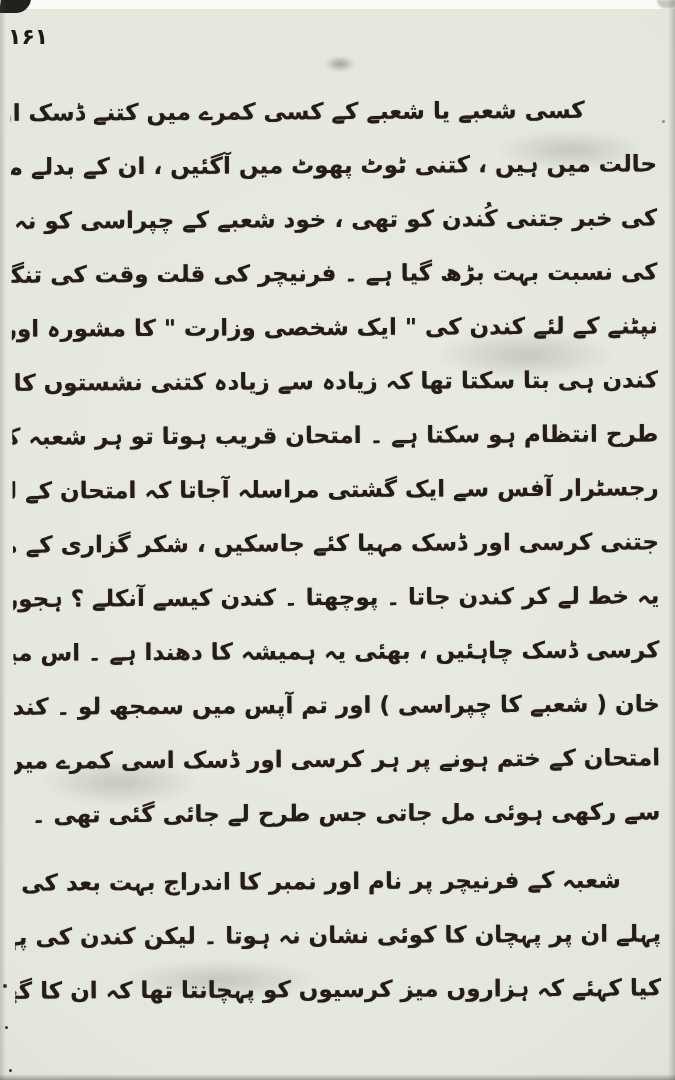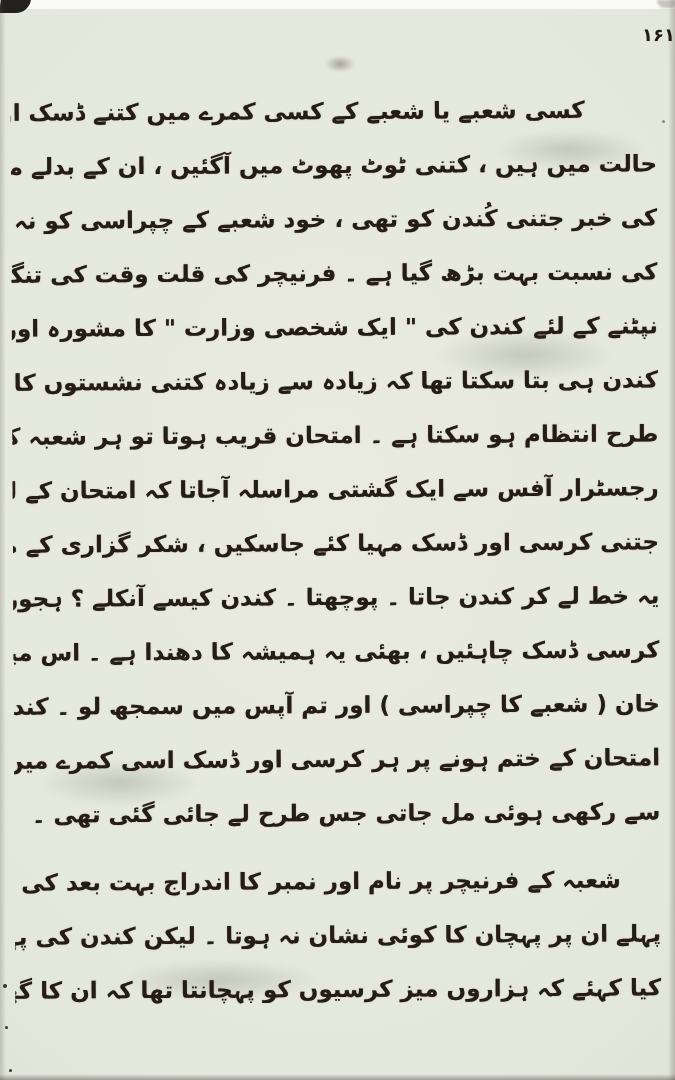--- a/index.html
+++ b/index.html
@@ -48,21 +48,21 @@
   .st2{top:330px;right:60px;width:180px;height:50px;}
   .st3{top:760px;left:40px;width:160px;height:46px;}
   .st4{bottom:80px;left:120px;width:200px;height:40px;}
   .pencil-smudge{
     position:absolute;top:56px;left:325px;width:30px;height:16px;
     background:radial-gradient(rgba(110,104,94,.55), rgba(110,104,94,0) 72%);
     filter:blur(1px);
   }
   .page-number{
     position:absolute;top:24px;left:8px;right:0;
-    text-align:right;font-size:18px;font-weight:700;
+    text-align:left;font-size:22px;font-weight:700;
     letter-spacing:6px;color:#1f1a14;
   }
   .text-block{
     position:absolute;top:84px;right:16px;left:13px;
     transform:rotate(-0.3deg);
   }
   .para{margin:0;}
   .para + .para{margin-top:14px;}
   .text-line{
     direction:rtl;

